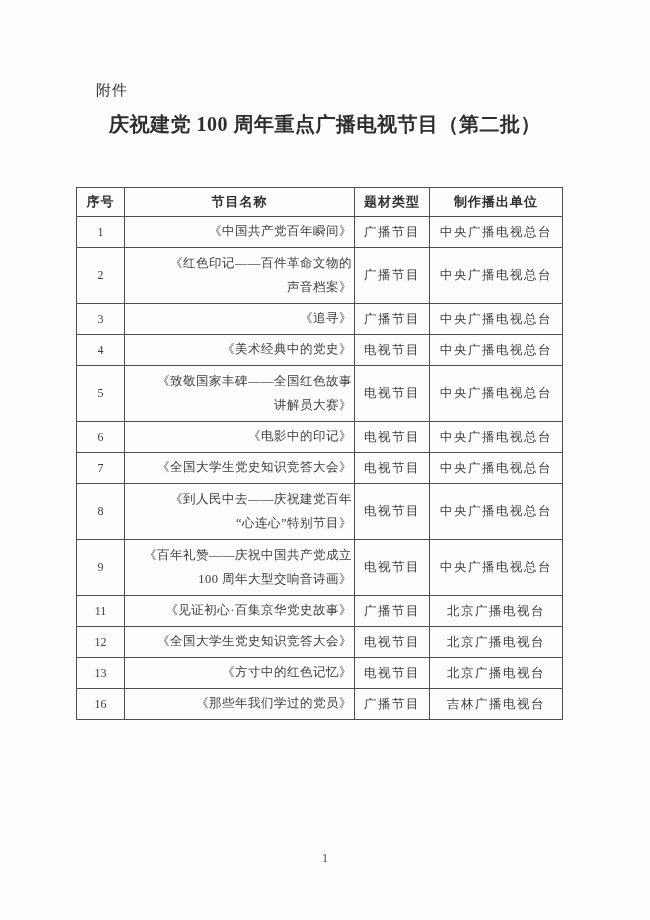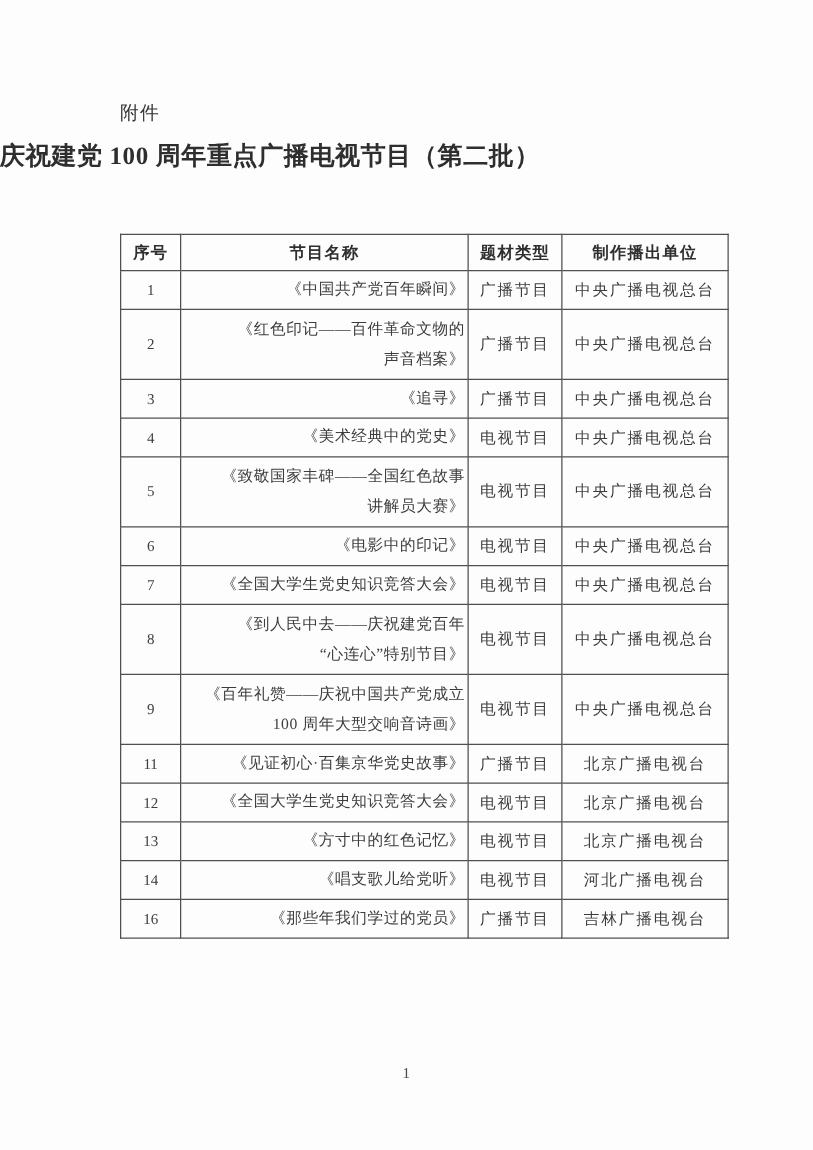--- a/index.html
+++ b/index.html
@@ -23,29 +23,29 @@
     font-weight: 500;
     color: #333333;
     letter-spacing: 1px;
   }
   .doc-title {
     position: absolute;
     top: 111px;
     left: 0;
     width: 100%;
     margin: 0;
-    text-align: left;
+    text-align: center;
     font-size: 20px;
     font-weight: bold;
     color: #2e2e2e;
     letter-spacing: 0.5px;
   }
   table.program-table {
     position: absolute;
-    left: 96px;
+    left: 76px;
     top: 187px;
     width: 486px;
     border-collapse: collapse;
     table-layout: fixed;
     padding-left: 24px;
   }
   .program-table th,
   .program-table td {
     border: 1px solid #4f4f4f;
     text-align: center;
@@ -177,26 +177,20 @@
       <td class="type-cell">电视节目</td>
       <td class="unit-cell">北京广播电视台</td>
     </tr>
     <tr class="row-single">
       <td class="no-cell">13</td>
       <td class="name-cell">《方寸中的红色记忆》</td>
       <td class="type-cell">电视节目</td>
       <td class="unit-cell">北京广播电视台</td>
     </tr>
     <tr class="row-single">
-      <td class="no-cell">14</td>
-      <td class="name-cell">《唱支歌儿给党听》</td>
-      <td class="type-cell">电视节目</td>
-      <td class="unit-cell">河北广播电视台</td>
-    </tr>
-    <tr class="row-single">
       <td class="no-cell">16</td>
       <td class="name-cell">《那些年我们学过的党员》</td>
       <td class="type-cell">广播节目</td>
       <td class="unit-cell">吉林广播电视台</td>
     </tr>
   </tbody>
 </table>
 
 <div class="page-number">1</div>
 

